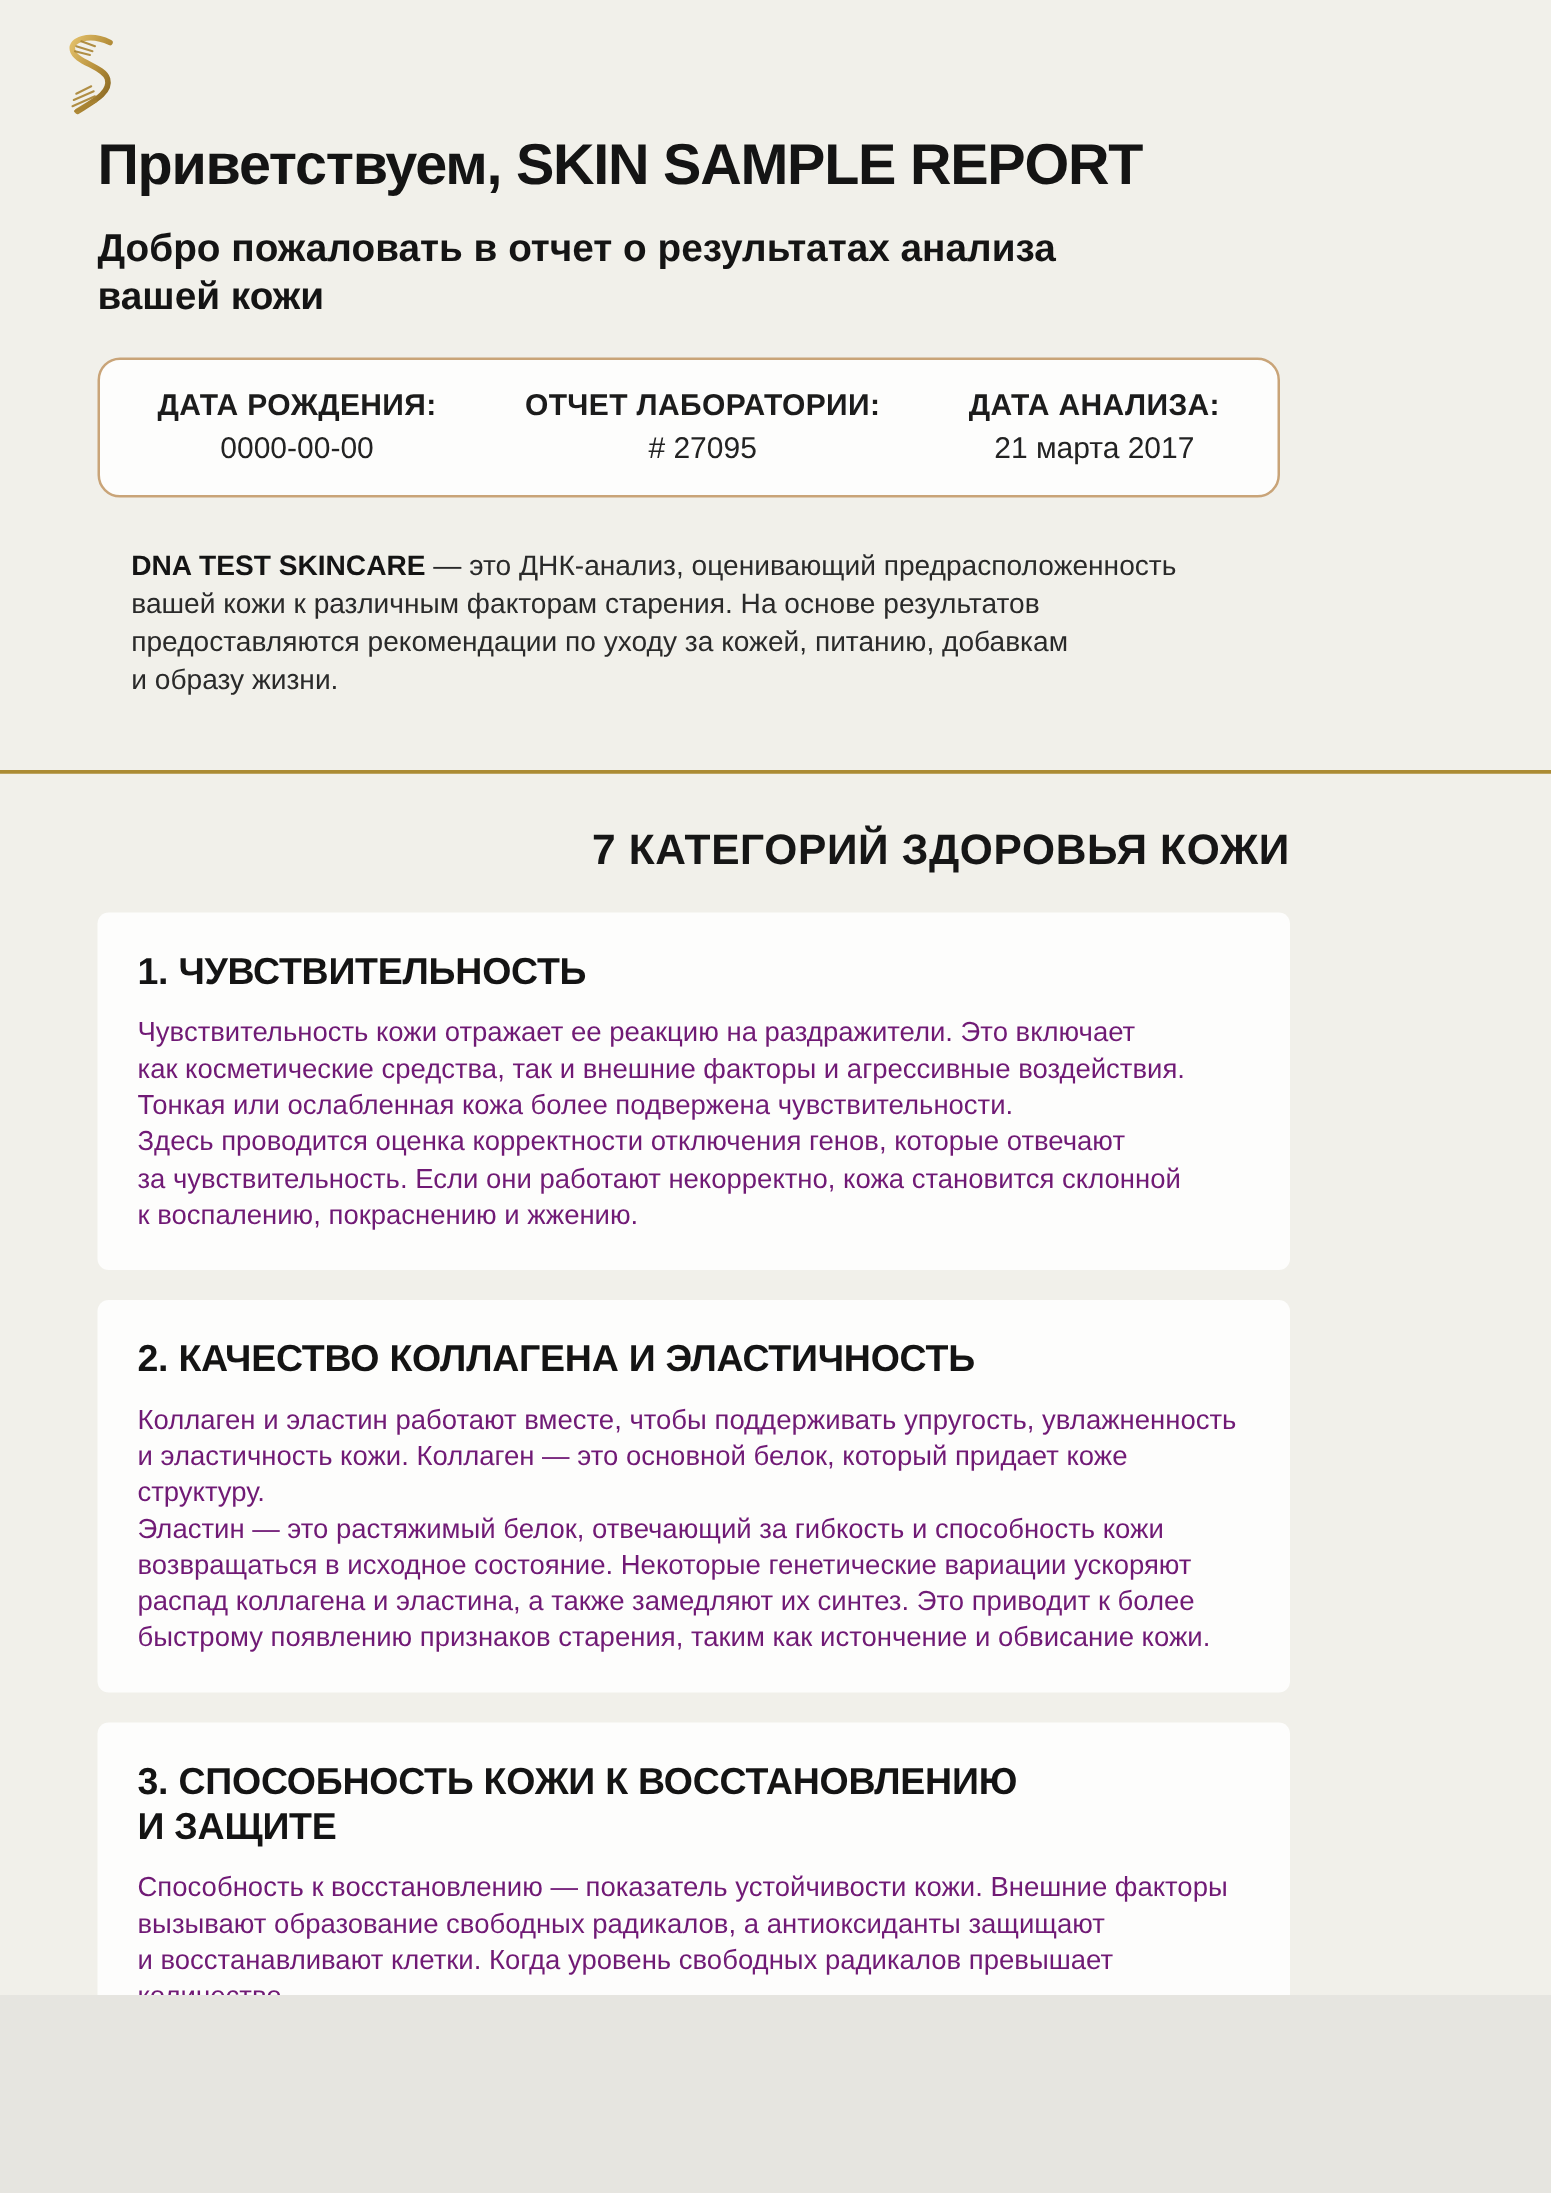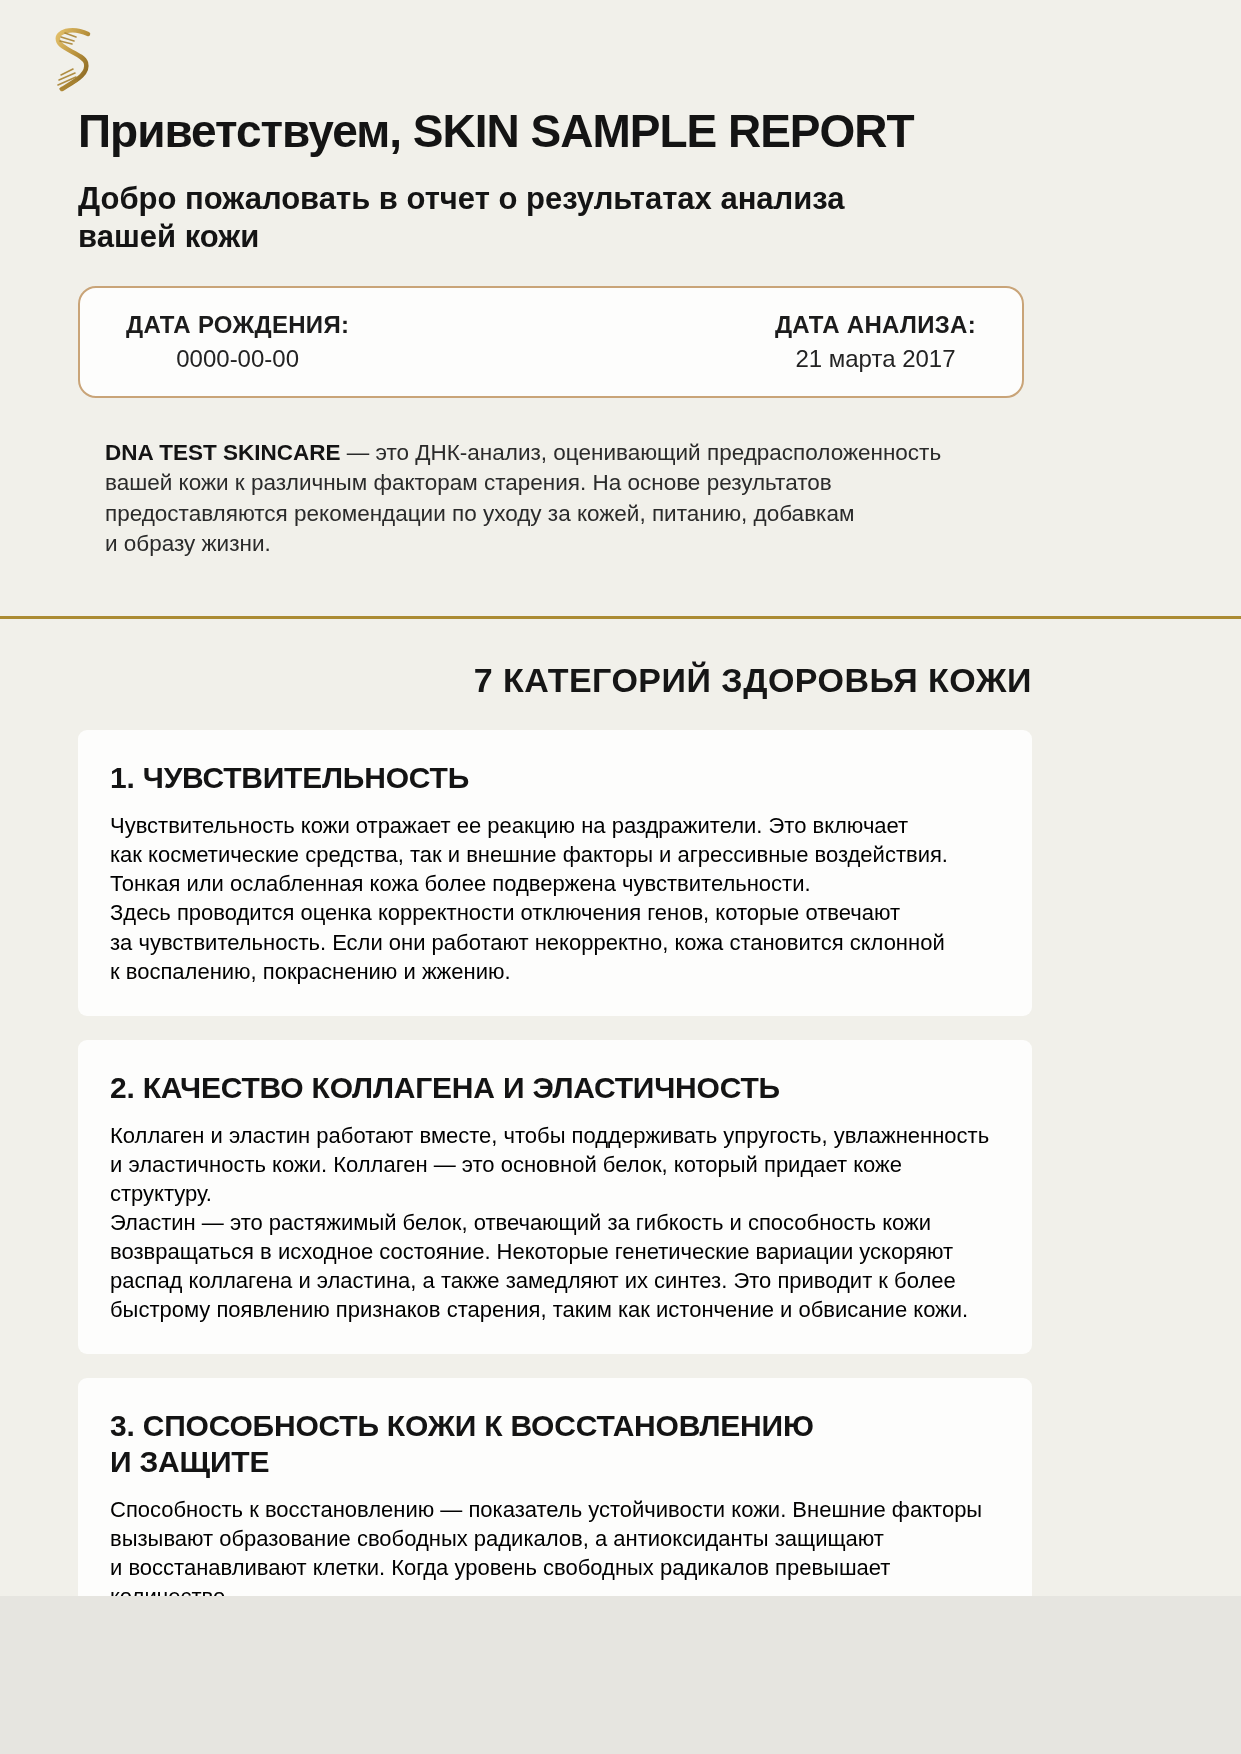--- a/index.html
+++ b/index.html
@@ -88,21 +88,21 @@
   }
   .card-title{
     font-size:30px;font-weight:800;
     letter-spacing:-.2px;
     color:#141414;
     line-height:1.18;
     margin:0 0 16px 0;
   }
   .card-body{
     font-size:22px;line-height:1.32;
-    color:#000000;
+    color:#701a75;
     margin:0;
   }
 
   
   .footer-line{
     position:absolute;
     left:0;top:1668px;
     width:792px;height:3px;
     background:#ab8b33;
   }
@@ -143,20 +143,24 @@
   <h1 class="main-title">Приветствуем, SKIN SAMPLE REPORT</h1>
   <div class="sub-title pre">Добро пожаловать в отчет о результатах анализа
 вашей кожи</div>
 
   <div class="info-box">
     <div class="info-field">
       <div class="info-label">ДАТА РОЖДЕНИЯ:</div>
       <div class="info-value">0000-00-00</div>
     </div>
     <div class="info-field">
+      <div class="info-label">ОТЧЕТ ЛАБОРАТОРИИ:</div>
+      <div class="info-value"># 27095</div>
+    </div>
+    <div class="info-field">
       <div class="info-label">ДАТА АНАЛИЗА:</div>
       <div class="info-value">21 марта 2017</div>
     </div>
   </div>
 
   <p class="intro pre"><span class="brand">DNA TEST SKINCARE</span><span> — это ДНК-анализ, оценивающий предрасположенность
 вашей кожи к различным факторам старения. На основе результатов
 предоставляются рекомендации по уходу за кожей, питанию, добавкам
 и образу жизни.</span></p>
 

